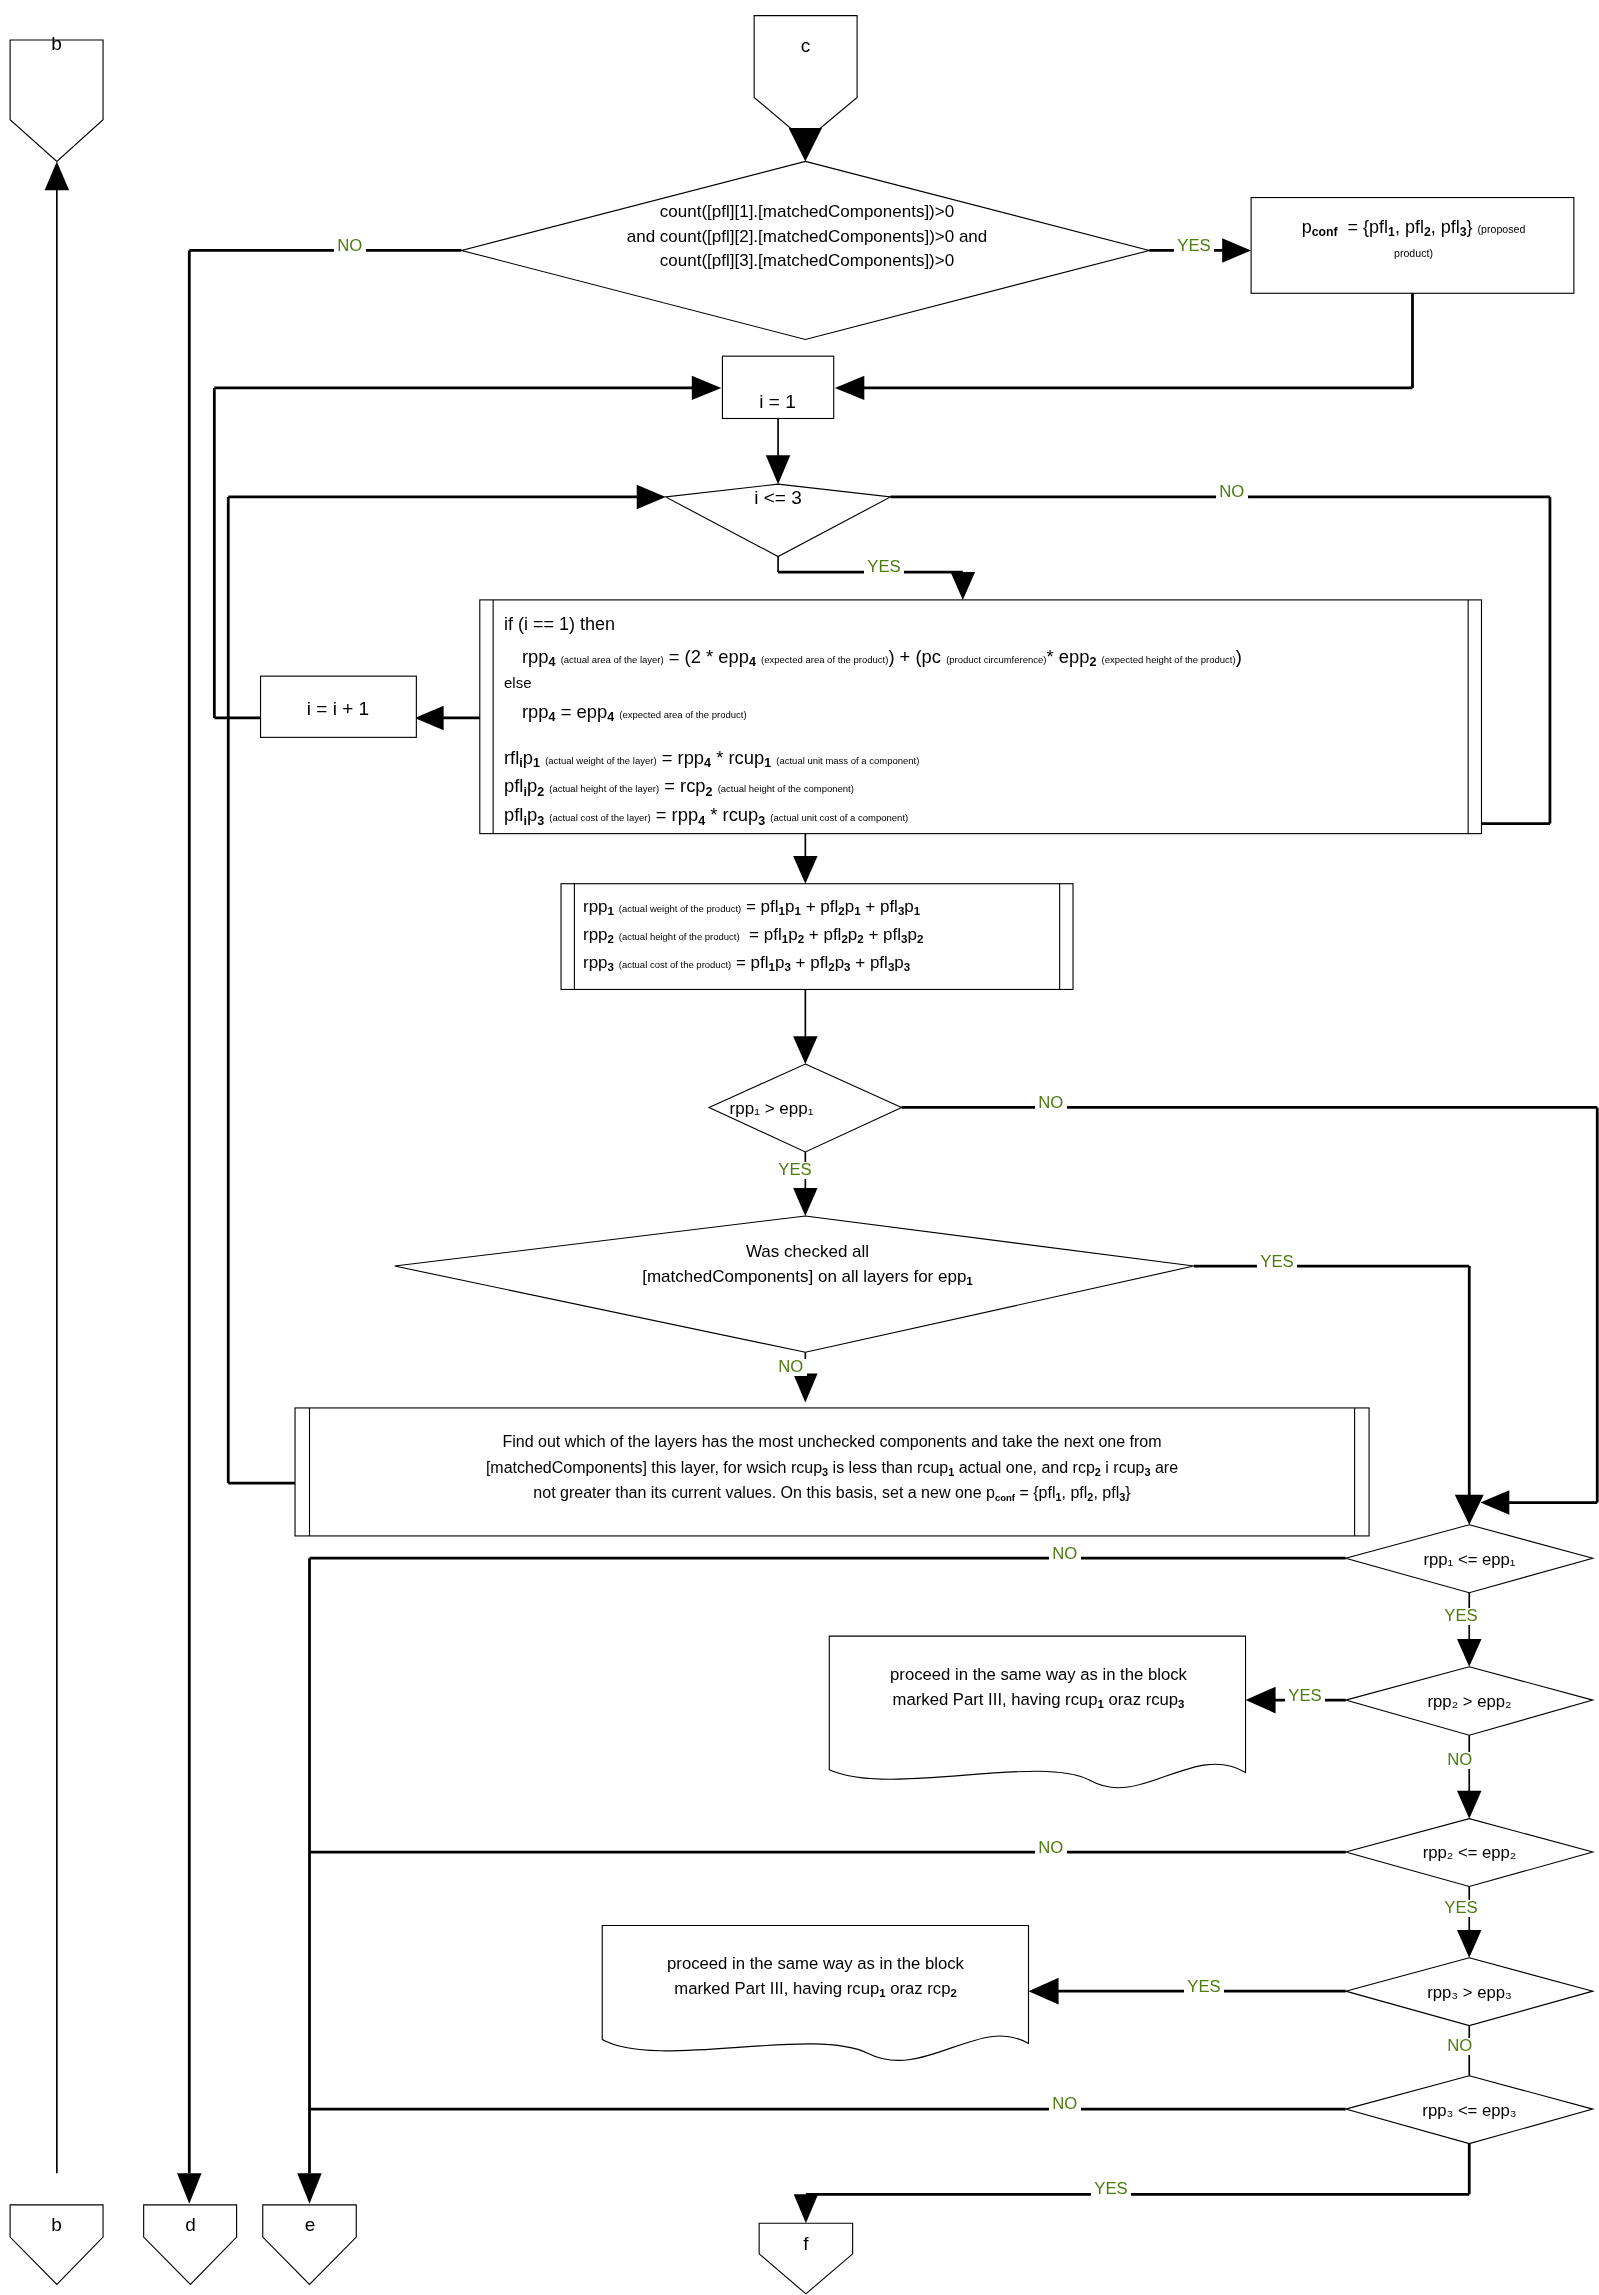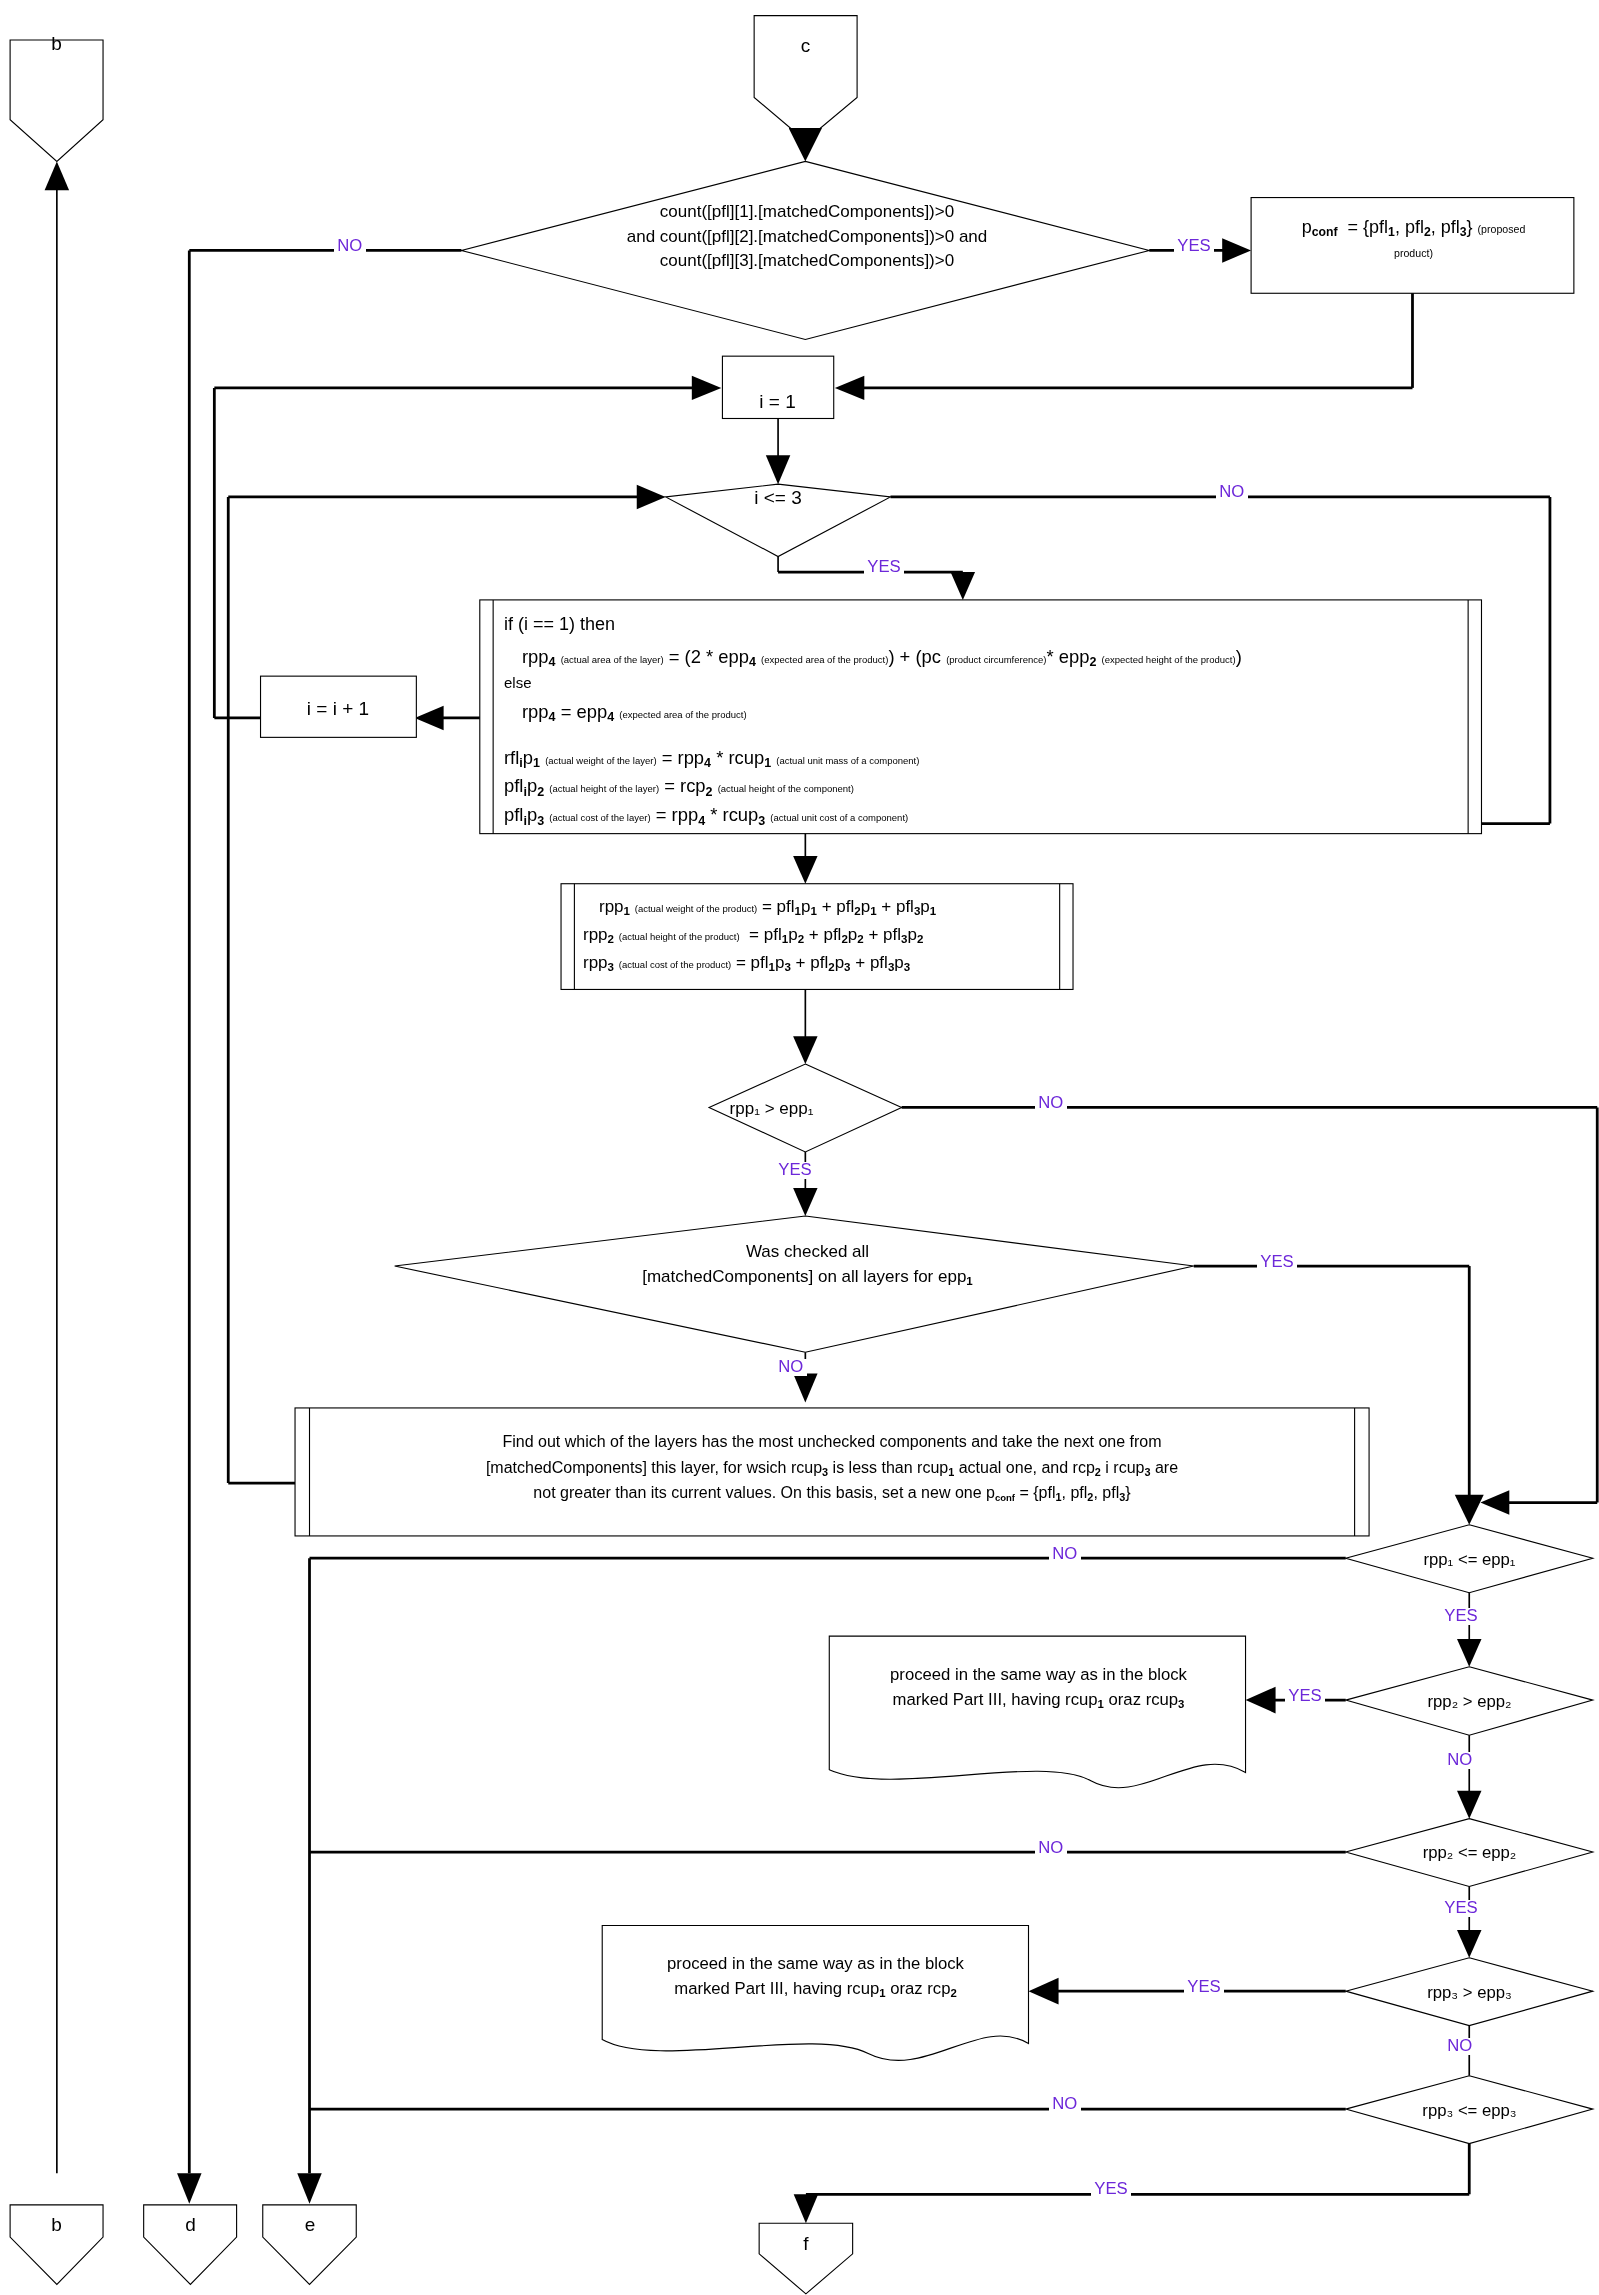--- a/index.html
+++ b/index.html
@@ -8,21 +8,21 @@
   svg#chart{position:absolute;left:0;top:0;width:1599px;height:2295px;}
   .shape{fill:#ffffff;stroke:#000000;stroke-width:2;}
   .shape-thin{fill:#ffffff;stroke:#000000;stroke-width:2;}
   .conn{stroke:#000000;stroke-width:5;fill:none;}
   .conn-thin{stroke:#000000;stroke-width:3;fill:none;}
   .arrowhead{fill:#000000;stroke:none;}
   
   .tx{position:absolute;color:#000;line-height:1.28;white-space:nowrap;}
   .txw{position:absolute;color:#000;line-height:1.45;}
   .ctr{text-align:center;}
-  .lbl{position:absolute;font-size:16.7px;color:#6d28d9;background:#fff;padding:0 3.3px;line-height:1;}
+  .lbl{position:absolute;font-size:16.7px;color:#4d7c0f;background:#fff;padding:0 3.3px;line-height:1;}
   .big{font-size:19px;}
   .sm{font-size:10.6px;}
   .xsm{font-size:9.5px;}
   .connletter{position:absolute;font-size:19px;color:#000;text-align:center;}
   sub{font-size:0.68em;vertical-align:baseline;position:relative;top:0.28em;font-weight:bold;}
 </style>
 </head>
 <body>
 
 <div id="stage">
@@ -215,21 +215,21 @@
   </div>
   <div style="font-size:18.4px;margin-top:2.2px;">
     pfl<sub>i</sub>p<sub>2</sub> <span class="xsm">(actual height of the layer)</span> = rcp<sub>2</sub> <span class="xsm">(actual height of the component)</span>
   </div>
   <div style="font-size:18.4px;margin-top:2.2px;">
     pfl<sub>i</sub>p<sub>3</sub> <span class="xsm">(actual cost of the layer)</span> = rpp<sub>4</sub> * rcup<sub>3</sub> <span class="xsm">(actual unit cost of a component)</span>
   </div>
 </div>
 
 <div class="txw" style="left:583px;top:895px;width:473px;">
-  <div style="font-size:17px;margin-left:16px;">
+  <div style="font-size:17px;">
     rpp<sub>1</sub> <span class="xsm">(actual weight of the product)</span> = pfl<sub>1</sub>p<sub>1</sub> + pfl<sub>2</sub>p<sub>1</sub> + pfl<sub>3</sub>p<sub>1</sub>
   </div>
   <div style="font-size:17px;margin-top:3.3px;">
     rpp<sub>2</sub> <span class="xsm">(actual height of the product)</span>&nbsp; = pfl<sub>1</sub>p<sub>2</sub> + pfl<sub>2</sub>p<sub>2</sub> + pfl<sub>3</sub>p<sub>2</sub>
   </div>
   <div style="font-size:17px;margin-top:3.3px;">
     rpp<sub>3</sub> <span class="xsm">(actual cost of the product)</span> = pfl<sub>1</sub>p<sub>3</sub> + pfl<sub>2</sub>p<sub>3</sub> + pfl<sub>3</sub>p<sub>3</sub>
   </div>
 </div>
 

